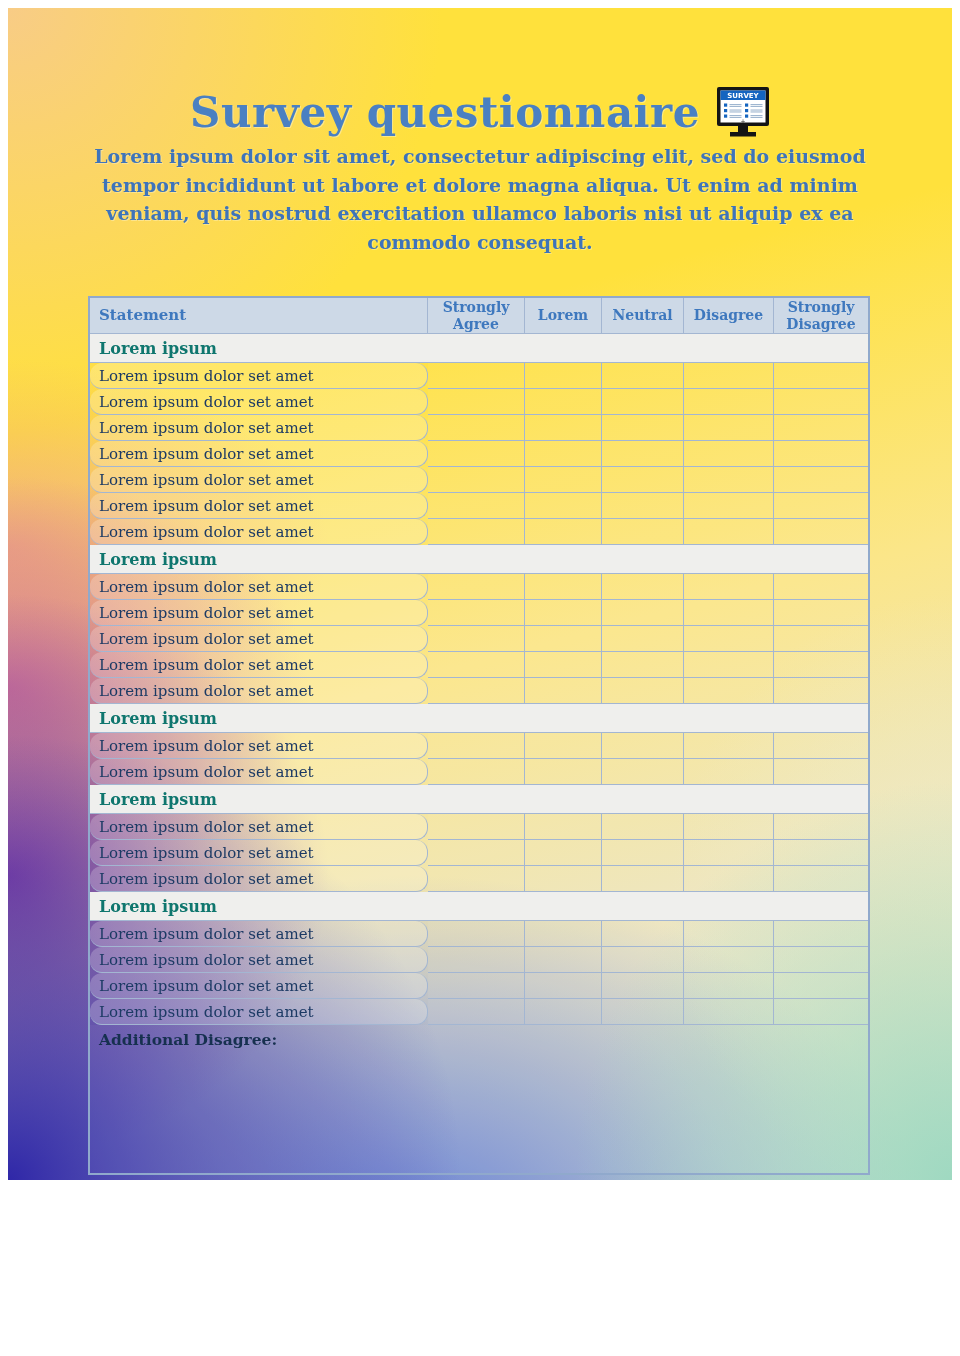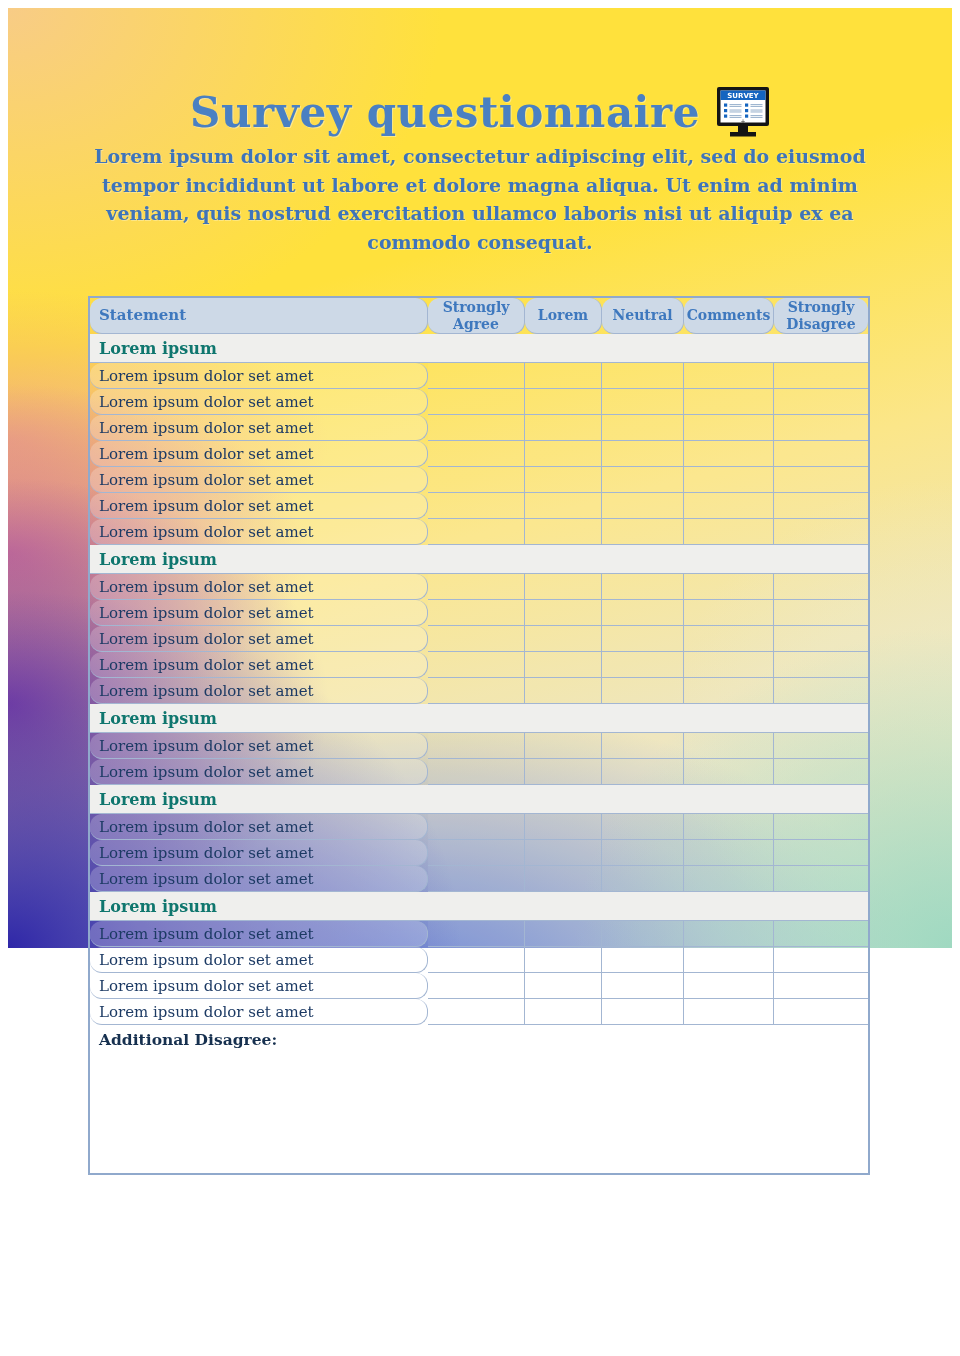--- a/index.html
+++ b/index.html
@@ -5,21 +5,21 @@
   * { margin: 0; padding: 0; box-sizing: border-box; }
   html, body { width: 960px; }
   body {
     width: 960px; height: 1356px;
     background: #ffffff;
     font-family: "DejaVu Serif", serif;
     overflow: hidden;
   }
   .page {
     position: relative;
-    width: 944px; height: 940px;
+    width: 944px; height: 1172px;
     margin: 8px;
     background:
       radial-gradient(48% 38% at 0% 100%, rgba(47,39,168,1) 0%, rgba(47,39,168,0) 100%),
       radial-gradient(34% 24% at 0% 74%, rgba(132,62,164,0.95) 0%, rgba(132,62,164,0) 100%),
       radial-gradient(32% 18% at 0% 58%, rgba(208,112,152,0.9) 0%, rgba(208,112,152,0) 100%),
       radial-gradient(34% 16% at 0% 46%, rgba(240,166,132,0.85) 0%, rgba(240,166,132,0) 100%),
       radial-gradient(40% 34% at 100% 100%, rgba(156,216,192,0.95) 0%, rgba(156,216,192,0) 100%),
       radial-gradient(30% 26% at 100% 76%, rgba(238,234,198,0.9) 0%, rgba(238,234,198,0) 100%),
       radial-gradient(55% 30% at 42% 104%, rgba(96,122,214,0.92) 0%, rgba(96,122,214,0) 100%),
       radial-gradient(46% 36% at 0% 0%, rgba(248,204,134,1) 0%, rgba(248,204,134,0) 100%),
@@ -72,21 +72,20 @@
   .head-cell {
     background: #cdd9e7;
     height: 36px;
     justify-content: center;
     text-align: center;
     font-size: 14px;
     font-weight: bold;
     color: #3e78be;
     line-height: 1.15;
     padding: 2px;
-    border-radius: 12px;
   }
   .head-cell.statement-head {
     justify-content: flex-start;
     padding-left: 9px;
     font-size: 15px;
   }
 
   .section-cell {
     background: #efefed;
     height: 29px;
@@ -164,21 +163,21 @@
     </svg>
   </div>
 
   <div class="intro">Lorem ipsum dolor sit amet, consectetur adipiscing elit, sed do eiusmod tempor incididunt ut labore et dolore magna aliqua. Ut enim ad minim veniam, quis nostrud exercitation ullamco laboris nisi ut aliquip ex ea commodo consequat.</div>
 
   <div class="survey-table" id="survey-table">
     <div class="cell head-cell statement-head">Statement</div>
     <div class="cell head-cell">Strongly Agree</div>
     <div class="cell head-cell">Lorem</div>
     <div class="cell head-cell">Neutral</div>
-    <div class="cell head-cell">Comments</div>
+    <div class="cell head-cell">Disagree</div>
     <div class="cell head-cell last-col">Strongly Disagree</div>
   <div class="cell full-row section-cell">Lorem ipsum</div>
       <div class="cell statement-cell">Lorem ipsum dolor set amet</div>
       <div class="cell likert-cell"></div>
       <div class="cell likert-cell"></div>
       <div class="cell likert-cell"></div>
       <div class="cell likert-cell"></div>
       <div class="cell likert-cell last-col"></div>
       <div class="cell statement-cell">Lorem ipsum dolor set amet</div>
       <div class="cell likert-cell"></div>

